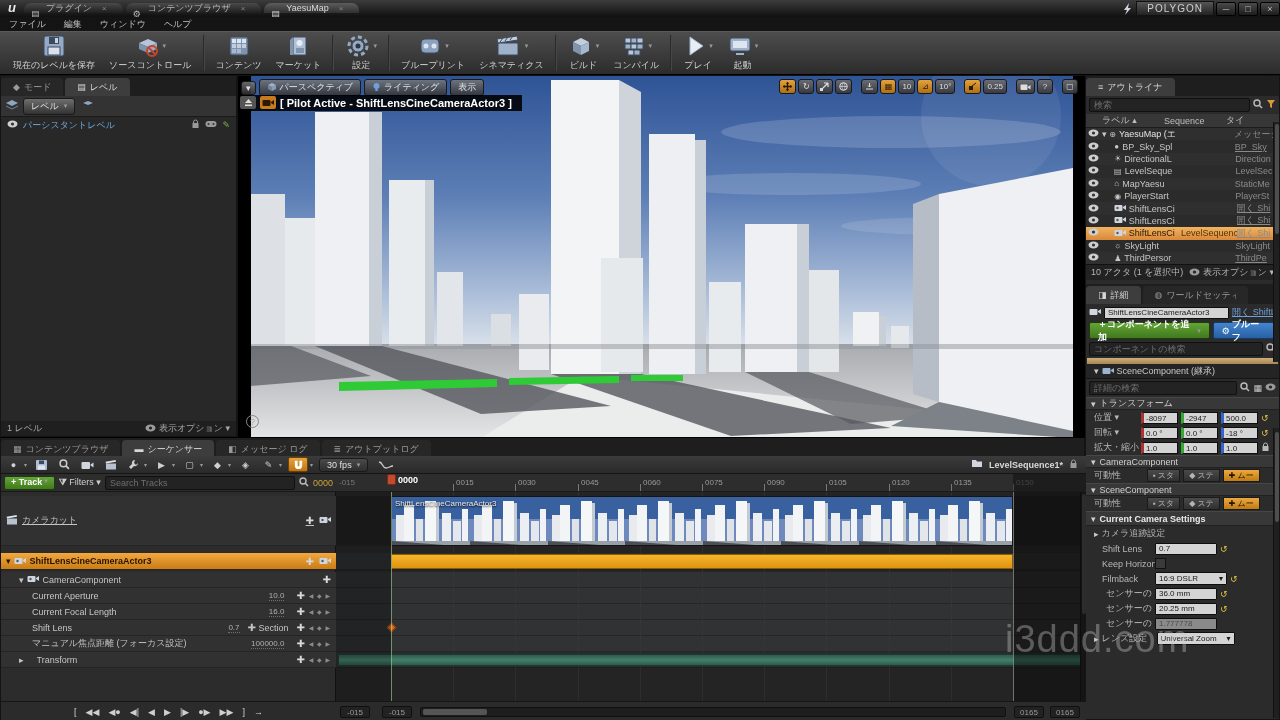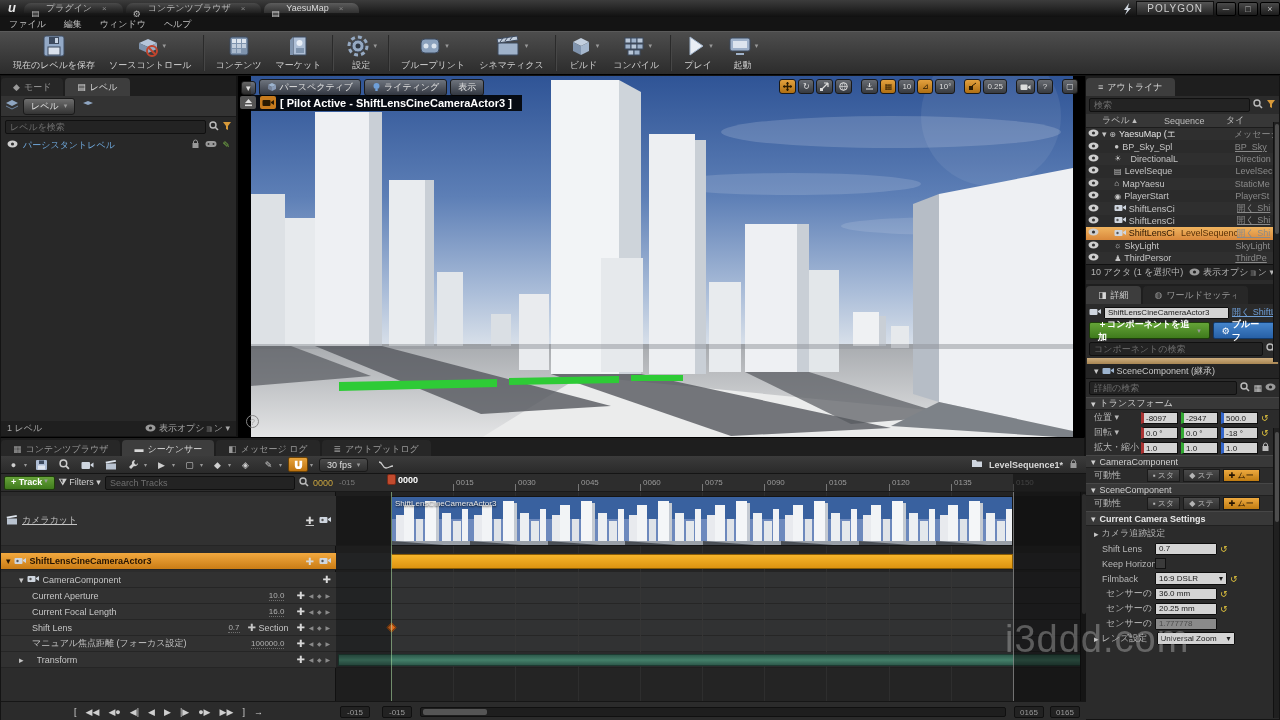--- a/index.html
+++ b/index.html
@@ -303,30 +303,20 @@
             <path d="M1 7 7 10l6-3" fill="none" stroke="#6d84a0"></path>
           </svg></span>
       <span class="vp-chip">
           <span>レベル</span>
           <span class="tb-dd">▾</span>
         </span>
       <span><svg width="12" height="10" viewBox="0 0 12 10">
             <path d="M1 3 6 1l5 2-5 2z" fill="#8fa6c2"></path>
           </svg></span>
     </div>
-    <div style="padding:3px 4px;display:flex;gap:3px;align-items:center;">
-      <input class="search" style="flex: 1 1 0%;" placeholder="レベルを検索">
-      <span><svg width="10" height="10" viewBox="0 0 10 10">
-            <circle cx="4" cy="4" r="3" fill="none" stroke="#bbb" stroke-width="1.4"></circle>
-            <path d="M6.3 6.3 9 9" stroke="#bbb" stroke-width="1.6"></path>
-          </svg></span>
-      <span><svg width="10" height="10" viewBox="0 0 10 10">
-            <path d="M1 1h8L6 5v4L4 8V5z" fill="#d89a3a"></path>
-          </svg></span>
-    </div>
     <div class="lvl-row">
       <span><svg width="11" height="8" viewBox="0 0 11 8">
             <ellipse cx="5.5" cy="4" rx="5" ry="3.4" fill="#cfcfcf"></ellipse>
             <circle cx="5.5" cy="4" r="1.6" fill="#333"></circle>
           </svg></span>
       <span>パーシスタントレベル</span>
       <span class="flexsp"></span>
       <span><svg width="9" height="10" viewBox="0 0 9 10">
             <rect x="1.5" y="4" width="6" height="5" fill="#9a9a9a"></rect>
             <path d="M2.5 4V3a2 2 0 0 1 4 0v1" fill="none" stroke="#9a9a9a"></path>
@@ -539,21 +529,21 @@
           <span class="ellip" style="width: 66px; color: rgb(154, 154, 154);"></span>
           <span class="out-type linktext">BP_Sky</span>
         </div>
         <div class="out-row">
           <span style="margin-right: 3px;"><svg width="11" height="8" viewBox="0 0 11 8">
               <ellipse cx="5.5" cy="4" rx="5" ry="3.4" fill="#cfcfcf"></ellipse>
               <circle cx="5.5" cy="4" r="1.6" fill="#333"></circle>
             </svg></span>
           <span style="width: 14px;"></span>
           <span style="font-size: 8px; margin-right: 3px;">☀</span>
-          <span class="ellip" style="width: 62px; text-align: right;">DirectionalL</span>
+          <span class="ellip" style="width: 62px;">DirectionalL</span>
           <span class="ellip" style="width: 66px; color: rgb(154, 154, 154);"></span>
           <span class="out-type">Direction</span>
         </div>
         <div class="out-row">
           <span style="margin-right: 3px;"><svg width="11" height="8" viewBox="0 0 11 8">
               <ellipse cx="5.5" cy="4" rx="5" ry="3.4" fill="#cfcfcf"></ellipse>
               <circle cx="5.5" cy="4" r="1.6" fill="#333"></circle>
             </svg></span>
           <span style="width: 14px;"></span>
           <span style="font-size: 8px; margin-right: 3px;">▤</span>

